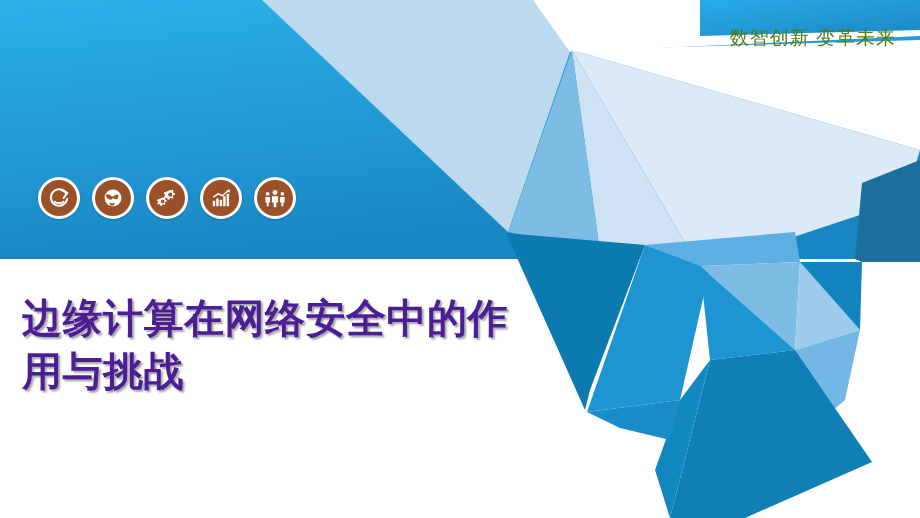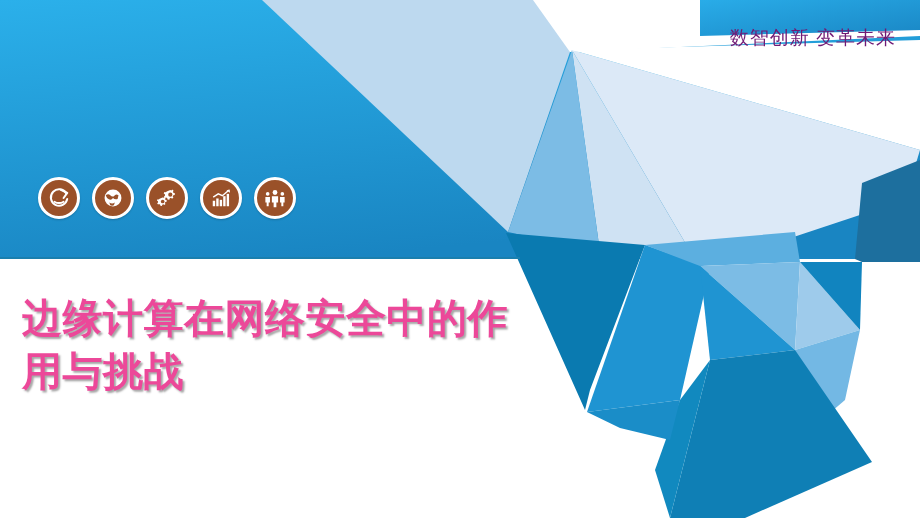--- a/index.html
+++ b/index.html
@@ -29,21 +29,21 @@
   }
 
   
   .tagline {
     position: absolute;
     top: 28px;
     right: 24px;
     font-size: 19px;
     line-height: 1;
     letter-spacing: 1px;
-    color: #701a75;
+    color: #4d7c0f;
     white-space: nowrap;
     z-index: 5;
   }
 
   
   .icon-strip {
     position: absolute;
     left: 38px;
     top: 177px;
     display: flex;
@@ -74,21 +74,21 @@
     left: 22px;
     top: 292px;
     width: 520px;
     z-index: 6;
   }
   .title-text {
     margin: 0;
     font-size: 40px;
     line-height: 1.33;
     font-weight: bold;
-    color: #ec4899;
+    color: #4c1d95;
     letter-spacing: 0.5px;
     text-shadow: 2px 2px 2px rgba(0,0,0,0.35);
     font-family: "DejaVu Sans", "Liberation Sans", sans-serif;
   }
 </style>
 </head>
 <body>
 
 <div class="slide">
 

